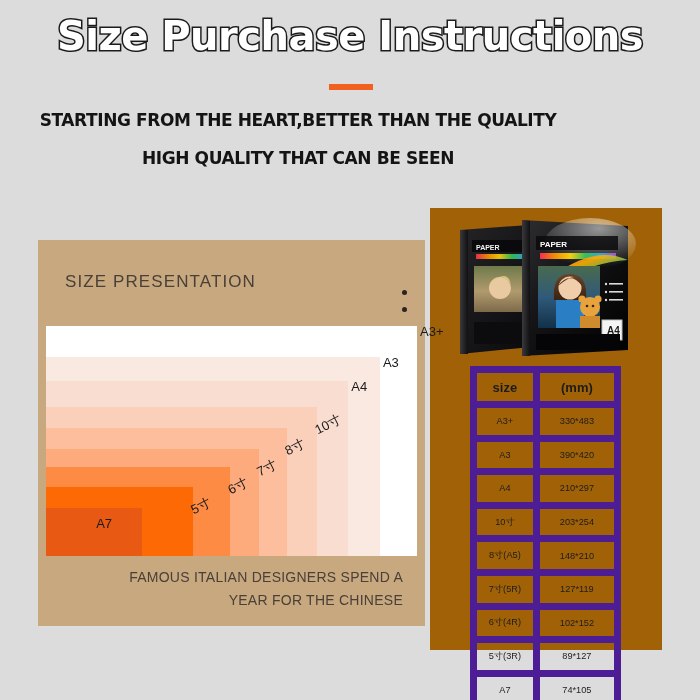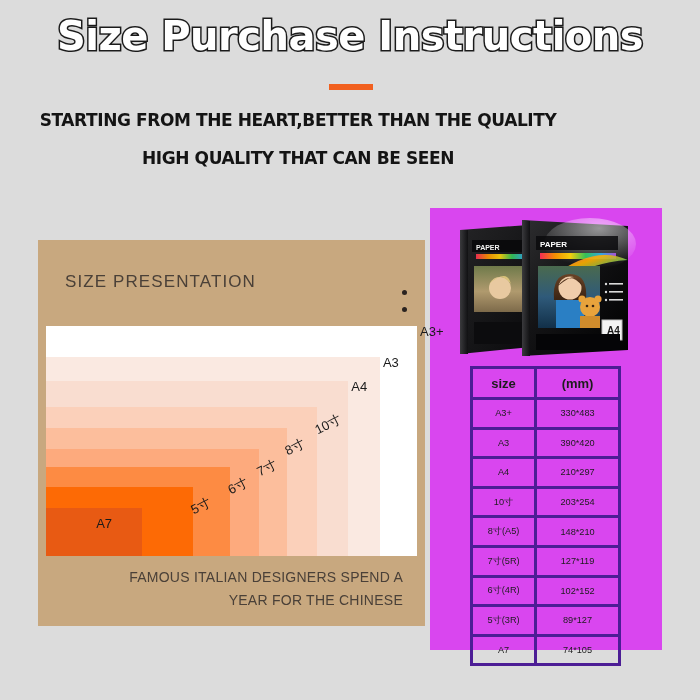--- a/index.html
+++ b/index.html
@@ -118,36 +118,36 @@
   .size-label.rot {
     transform: rotate(-27deg);
     transform-origin: left bottom;
   }
 
   
   #product-panel {
     position: absolute;
     left: 430px; top: 208px;
     width: 232px; height: 442px;
-    background: #d946ef;
+    background: #a16207;
   }
 
   
   #boxes { position: absolute; left: 0; top: 0; width: 232px; height: 152px; }
 
   
   #spec-table {
     position: absolute;
     left: 40px; top: 158px;
     width: 151px;
     border-collapse: collapse;
     font-family: "Liberation Sans", sans-serif;
   }
   #spec-table td, #spec-table th {
-    border: 3px solid #4c1d95;
+    border: 7px solid #4c1d95;
     text-align: center;
     font-size: 9.2px;
     color: #1c1c1c;
     height: 26.6px;
     padding: 0;
     font-weight: normal;
   }
   #spec-table thead th {
     font-size: 13px;
     font-weight: bold;

